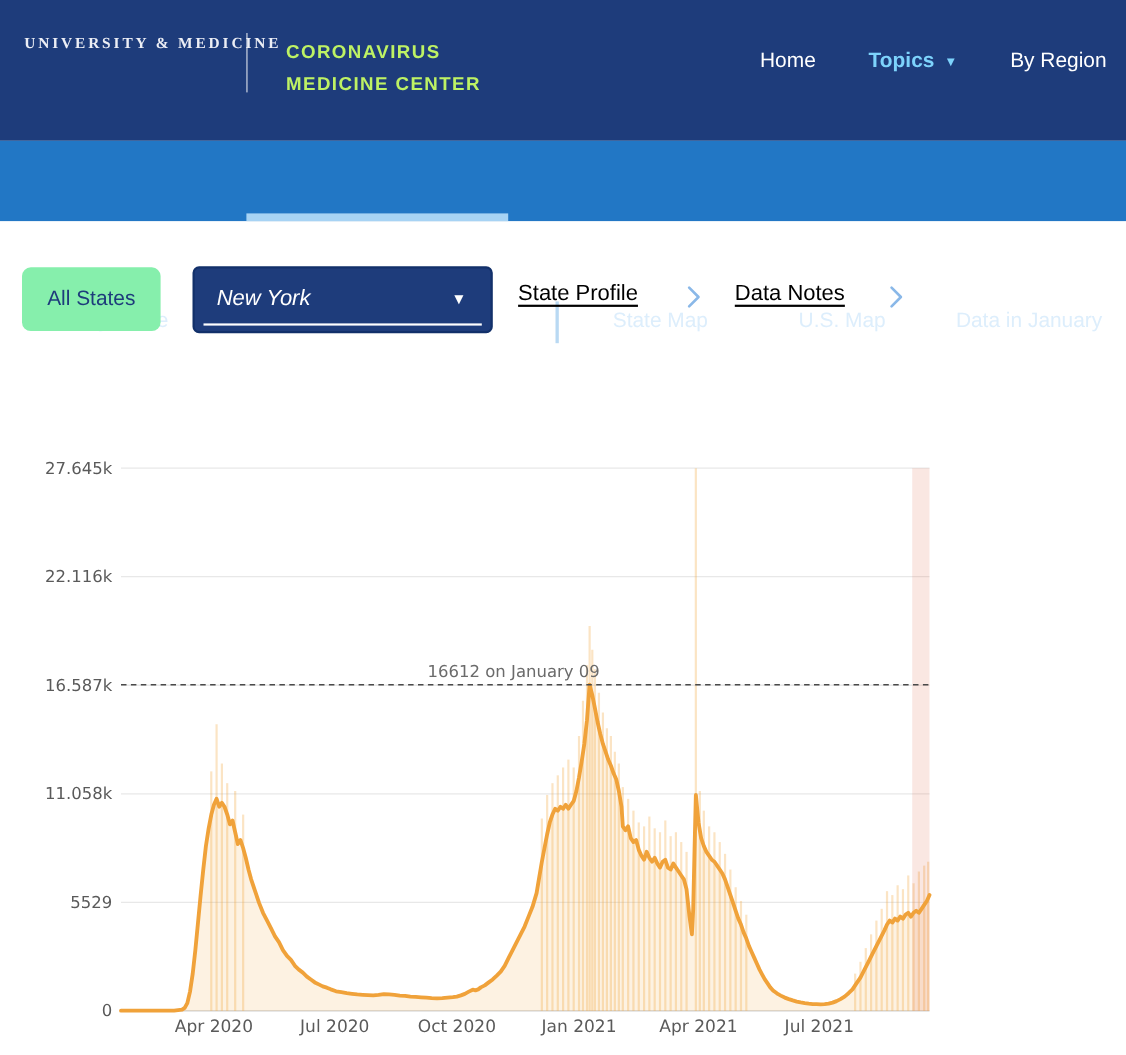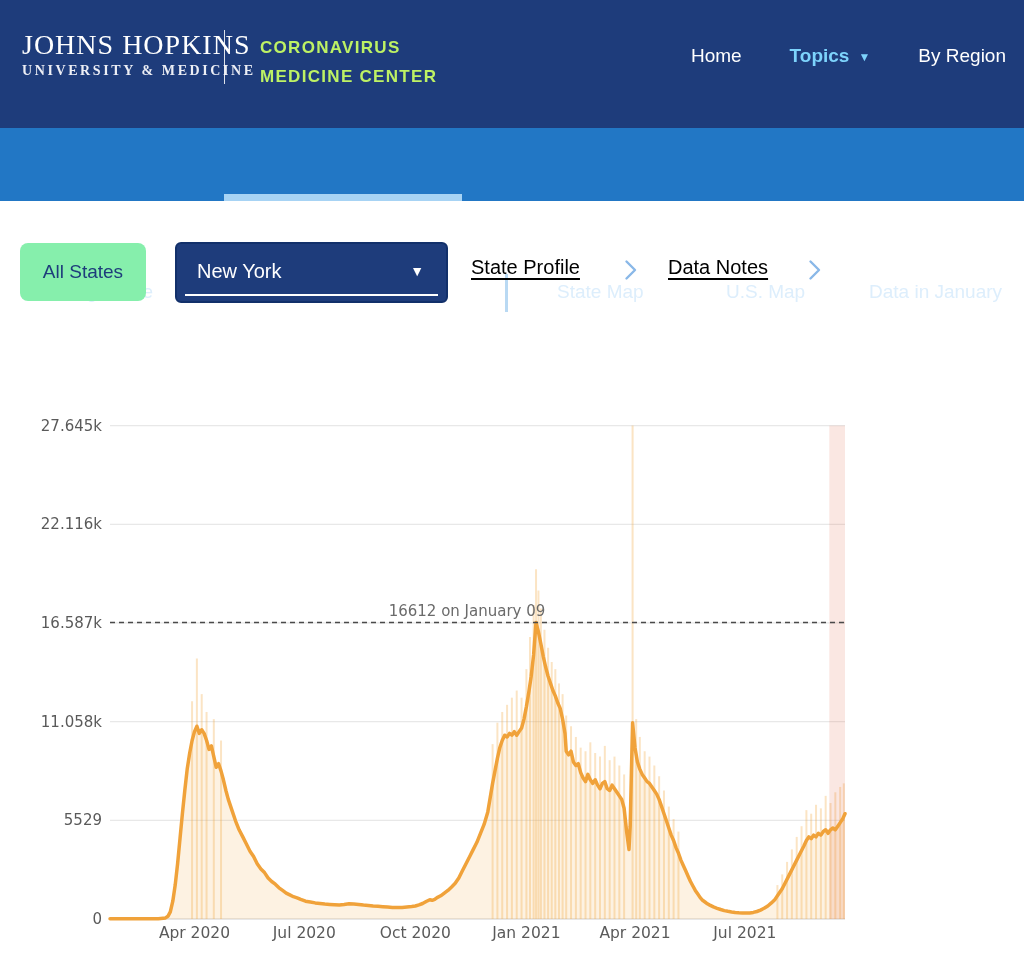--- a/index.html
+++ b/index.html
@@ -21,36 +21,35 @@
   .subnav { position:absolute; top:128px; left:0; width:1024px; height:73px; background:#2277c5; }
   .subnav .item { position:absolute; top:153px; font-size:19px; color:#ddeefc; cursor:pointer; white-space:nowrap; }
   .subnav .item.active { color:#fff; font-weight:bold; }
   .sn-chevron { display:inline-block; margin-left:14px; position:relative; top:-1px; }
   .sn-divider { position:absolute; left:505px; top:146px; width:3px; height:38px; background:#b9d9f3; }
   .sn-underline { position:absolute; left:224px; bottom:0; width:238px; height:7px; background:#a7d3f4; }
 
   
   .btn-allstates { position:absolute; left:20px; top:243px; width:126px; height:58px; background:#86efac; border:none; border-radius:8px; font-family:"Liberation Sans",sans-serif; font-size:19px; color:#1e3c7b; cursor:pointer; }
   .sel-state { position:absolute; left:175px; top:242px; width:273px; height:61px; background:#1e3c7b; border:2px solid #12306a; border-radius:6px; color:#fff; cursor:pointer; }
-  .sel-label { position:absolute; left:20px; top:16px; font-size:20px; }
+  .sel-label { position:absolute; left:20px; top:16px; font-size:20px;font-style:italic; }
   .sel-arrow { position:absolute; right:22px; top:19px; font-size:14px; }
   .sel-underline { position:absolute; left:8px; right:8px; bottom:5px; height:2px; background:#fff; }
   .crumb-link { position:absolute; top:256px; font-size:20px; color:#000000; text-decoration:underline; text-underline-offset:4px; cursor:pointer; white-space:nowrap; }
   .crumb-chevron { position:absolute; top:259px; }
 
   
   .chart-svg { position:absolute; top:400px; left:0; }
   text { font-family:"DejaVu Sans", sans-serif; }
 </style>
 </head>
 <body>
 
 <header class="site-header">
   <div class="logo-wrap">
-    <div class="logo-main">JOHNS HOPKINS</div>
     <div class="logo-sub">UNIVERSITY &amp; MEDICINE</div>
   </div>
   <div class="logo-divider"></div>
   <div class="brand">
     <div>CORONAVIRUS</div>
     <div>MEDICINE CENTER</div>
   </div>
   <nav class="top-nav">
     <a>Home</a>
     <a class="yellow"><span>Topics</span><span class="tri">▼</span></a>

